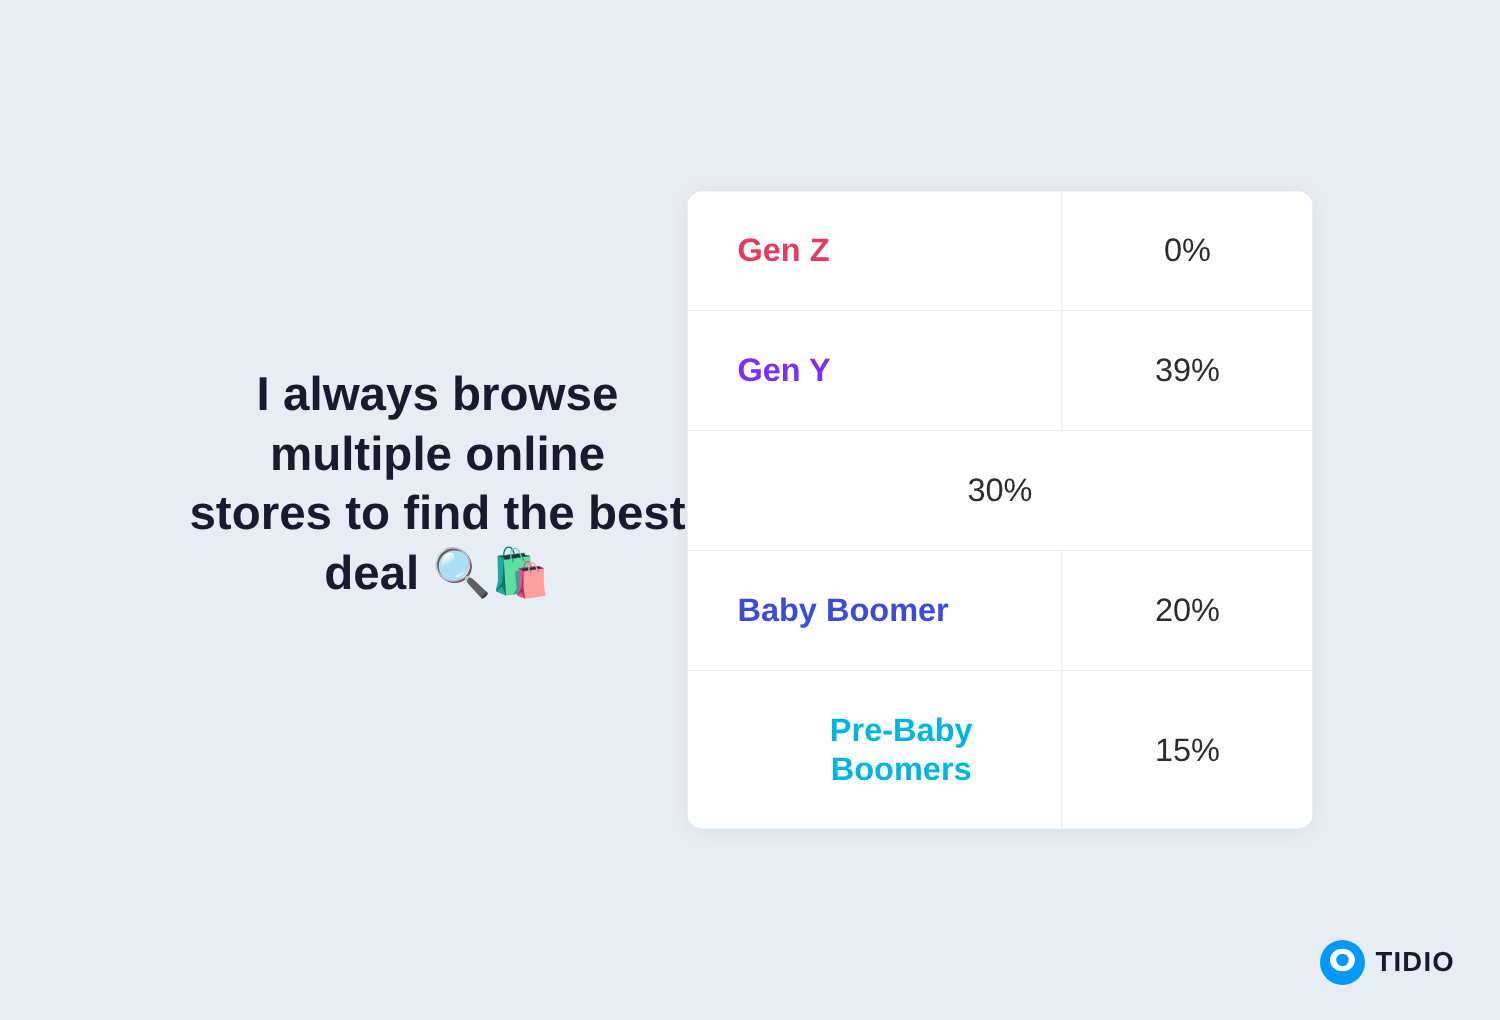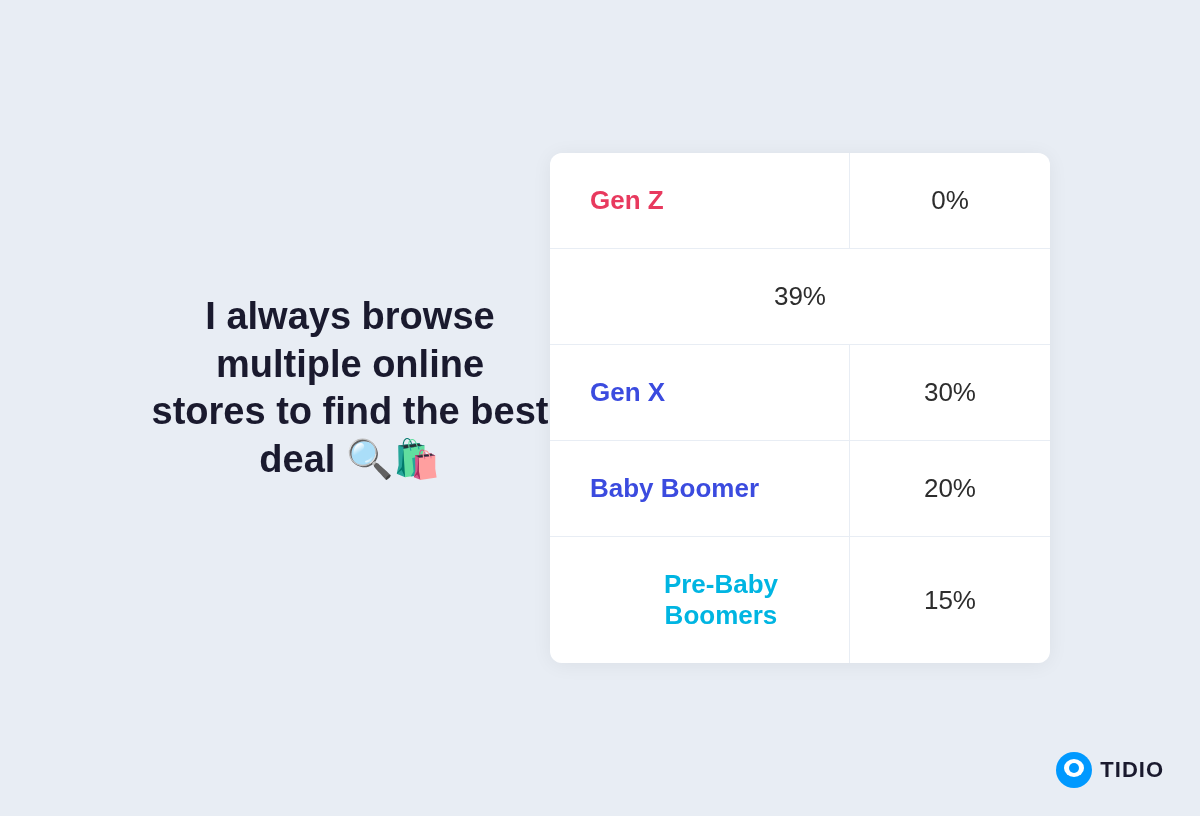--- a/index.html
+++ b/index.html
@@ -120,29 +120,29 @@
     <div class="table-row">
       <div class="cell-label">
         <span class="label-text gen-z">Gen Z</span>
       </div>
       <div class="cell-value">
         <span>0%</span>
       </div>
     </div>
 
     <div class="table-row">
+      <div class="cell-label">
+        <span class="label-text gen-y">Gen Y</span>
+      </div>
       <div class="cell-value">
         <span>39%</span>
       </div>
     </div>
 
     <div class="table-row">
-      <div class="cell-label">
-        <span class="label-text gen-x">Gen X</span>
-      </div>
       <div class="cell-value">
         <span>30%</span>
       </div>
     </div>
 
     <div class="table-row">
       <div class="cell-label">
         <span class="label-text baby-boomer">Baby Boomer</span>
       </div>
       <div class="cell-value">

